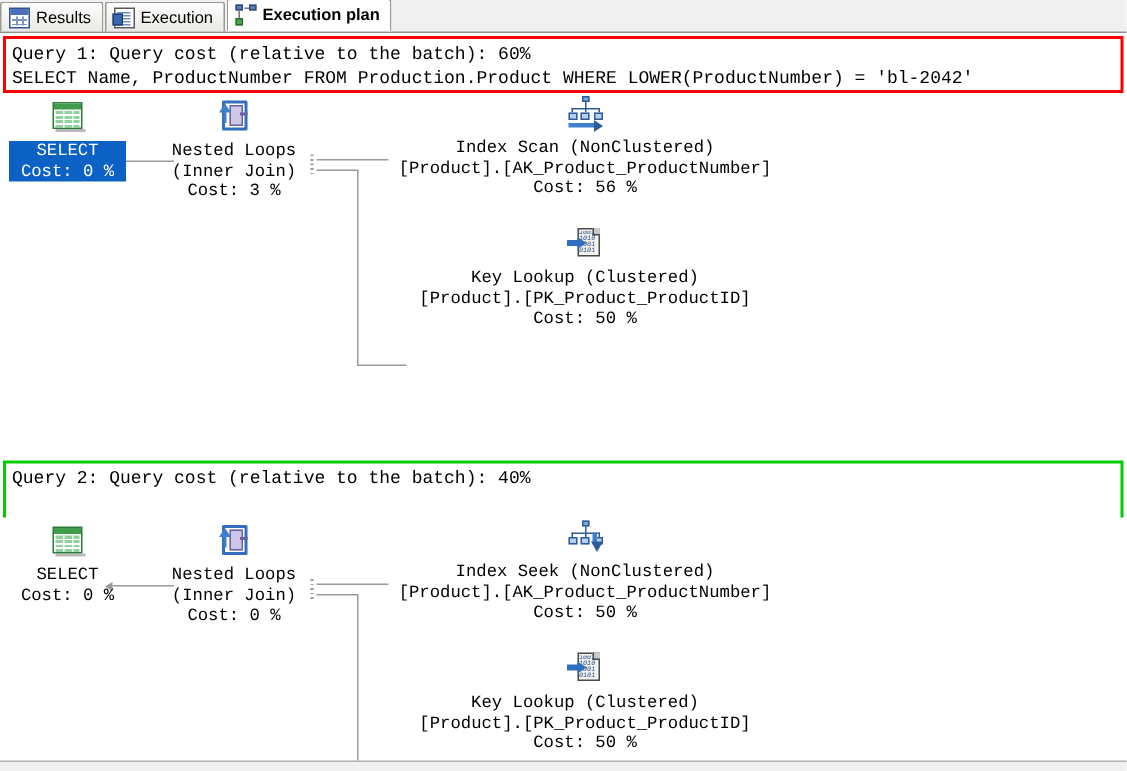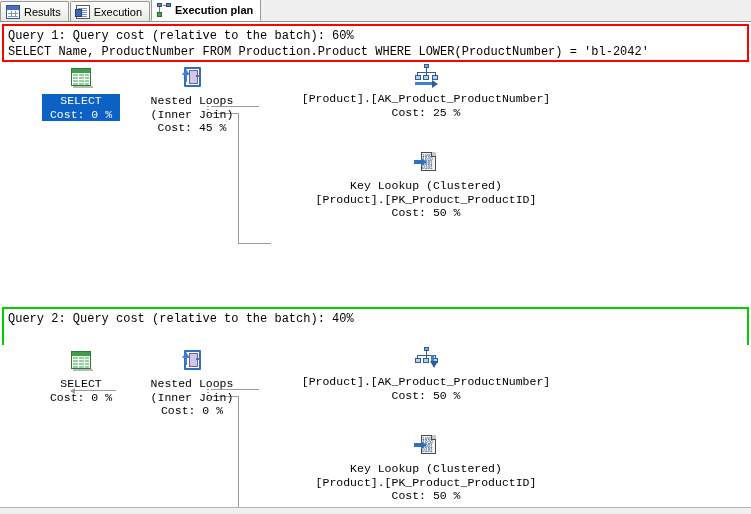--- a/index.html
+++ b/index.html
@@ -90,21 +90,21 @@
     font-family:"Liberation Mono","DejaVu Sans Mono",monospace;
     font-size:12px;line-height:16px;color:#000000;
     white-space:pre;letter-spacing:0px;
   }
 
   
   .canvas{position:absolute;left:0;width:751px;background:#ffffff;overflow:hidden;}
   .c1{top:62px;height:243px;}
   .c2{top:345px;height:163px;}
 
-  .node{position:absolute;text-align:center;margin-left:36px;}
+  .node{position:absolute;text-align:center;}
   .node .lbl{
     font-family:"Liberation Mono","DejaVu Sans Mono",monospace;
     font-size:11.5px;line-height:13.5px;color:#000000;white-space:pre;
   }
   .node.sel .lbl{background:#0b61c4;color:#ffffff;padding:0 2px;}
   .iconwrap{display:flex;justify-content:center;margin-bottom:3px;}
 
   
   .opico{position:relative;width:26px;height:26px;}
   .opico i{position:absolute;display:block;}
@@ -239,41 +239,42 @@
         <span class="opico ico-loops">
           <i class="frame"></i>
             <i class="inner"></i>
             <i class="arrow"></i>
             <i class="stem"></i>
             <i class="tick"></i>
         </span>
       </div>
       <div class="lbl">Nested Loops</div>
       <div class="lbl">(Inner Join)</div>
-      <div class="lbl">Cost: 45 %</div>
+      <div class="lbl">Cost: 3 %</div>
     </div>
 
     <div class="node" style="left:260px; top:1px; width:260px;">
       <div class="iconwrap">
         <span class="opico ico-scan">
           <i class="root"></i>
             <i class="v"></i>
             <i class="h"></i>
             <i class="d1"></i>
             <i class="d2"></i>
             <i class="d3"></i>
           <i class="c1b"></i>
             <i class="c2b"></i>
             <i class="c3b"></i>
             <i class="base"></i>
             <i class="ar"></i>
         </span>
       </div>
+      <div class="lbl">Index Scan (NonClustered)</div>
       <div class="lbl">[Product].[AK_Product_ProductNumber]</div>
-      <div class="lbl">Cost: 25 %</div>
+      <div class="lbl">Cost: 56 %</div>
     </div>
 
     <div class="node" style="left:260px; top:88px; width:260px;">
       <div class="iconwrap">
         <span class="opico ico-lookup">
           <i class="doc"></i>
             <i class="fold"></i>
           <i class="txt">1001
 1010
 1001
@@ -341,20 +342,21 @@
             <i class="d1"></i>
             <i class="d2"></i>
             <i class="d3"></i>
           <i class="c1b"></i>
             <i class="c2b"></i>
             <i class="c3b"></i>
             <i class="base"></i>
             <i class="ar"></i>
         </span>
       </div>
+      <div class="lbl">Index Seek (NonClustered)</div>
       <div class="lbl">[Product].[AK_Product_ProductNumber]</div>
       <div class="lbl">Cost: 50 %</div>
     </div>
 
     <div class="node" style="left:260px; top:88px; width:260px;">
       <div class="iconwrap">
         <span class="opico ico-lookup">
           <i class="doc"></i>
             <i class="fold"></i>
           <i class="txt">1001

